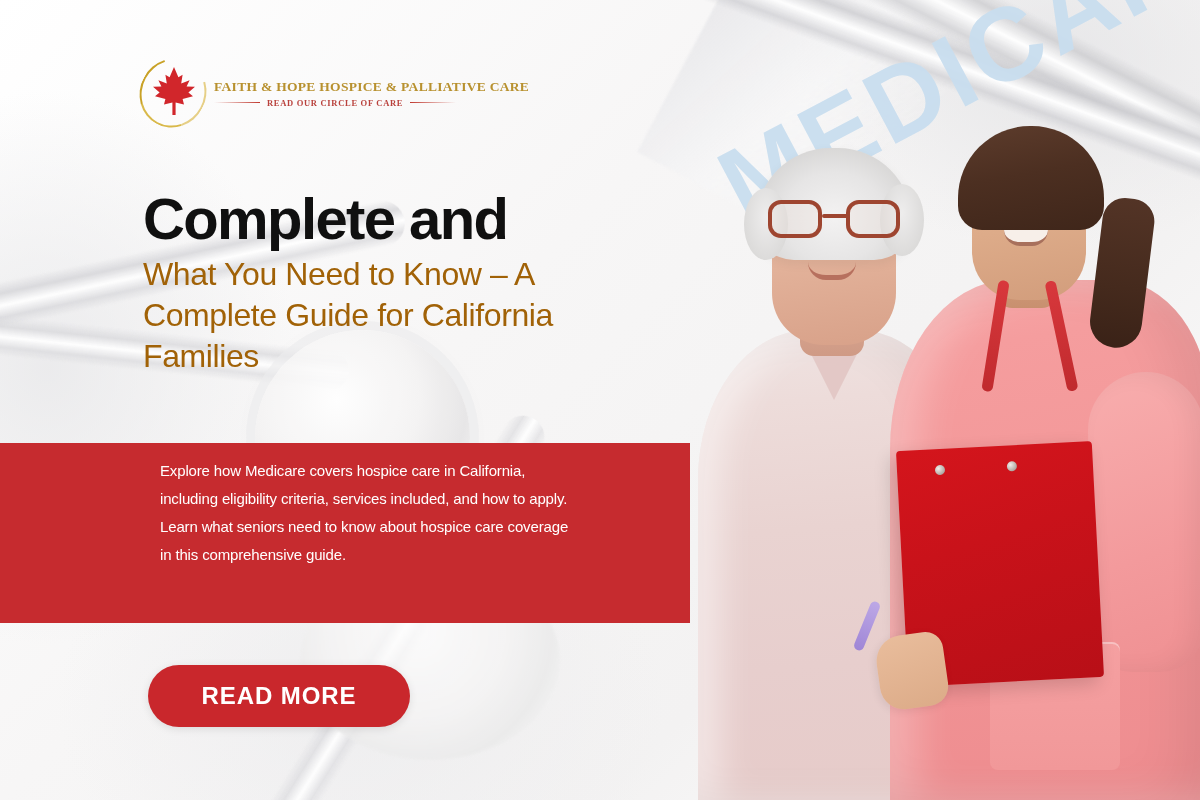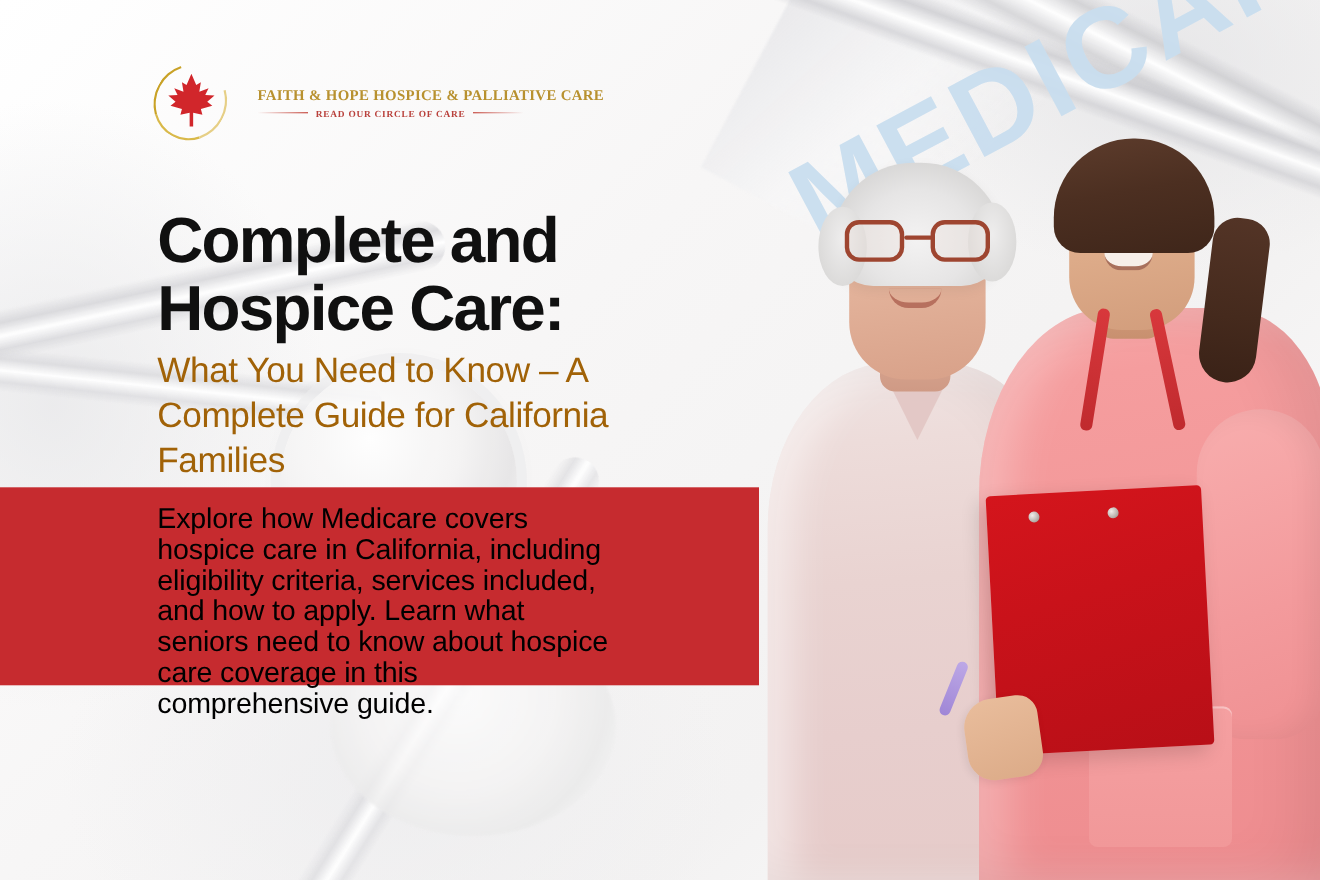--- a/index.html
+++ b/index.html
@@ -234,21 +234,21 @@
   .pen {
     position:absolute; left:-18px; bottom:148px; width:10px; height:52px;
     background:linear-gradient(180deg,#bda8e6 0%,#9f86d6 100%);
     border-radius:5px;
     transform:rotate(22deg);
   }
 
   
   .logo {
     position:absolute; left:140px; top:58px;
-    display:flex; align-items:center; gap:28px;
+    display:flex; align-items:center; gap:8px;
     z-index:6;
   }
   .logo-mark { position:relative; width:66px; height:70px; flex:0 0 auto; }
   .logo-arc {
     position:absolute; inset:0;
     border-radius:50%;
     border:2.5px solid transparent;
     border-left-color:#c9a227;
     border-bottom-color:#d9b94a;
     border-right-color:#e6cf86;
@@ -300,27 +300,27 @@
   }
 
   
   .redband {
     position:absolute; left:0; top:443px;
     width:690px; height:180px;
     background:#c62b2f;
     z-index:5;
   }
   .redband p {
-    position:absolute; left:143px; top:14px;
+    position:absolute; left:160px; top:14px;
     width:415px;
     font-family:"Liberation Sans", sans-serif;
-    font-size:26px;
+    font-size:15px;
     line-height:28px;
     font-weight:400;
-    color:#000000;
+    color:#ffffff;
     letter-spacing:-.15px;
   }
 
   
   .cta {
     position:absolute; left:148px; top:665px;
     width:262px; height:62px;
     background:#c9272c;
     border:none;
     border-radius:34px;
@@ -400,22 +400,23 @@
       <div class="logo-name">FAITH &amp; HOPE HOSPICE &amp; PALLIATIVE CARE</div>
       <div class="logo-tagline-row">
         <span class="tag-rule"></span>
         <span class="logo-tagline">READ OUR CIRCLE OF CARE</span>
         <span class="tag-rule right"></span>
       </div>
     </div>
   </div>
 
   <div class="headline">
-    <h1><span>Complete and</span><br><span>Hospice Care:</span></h1>
+    <h1><span>Complete and</span><br></h1>
     <h2>What You Need to Know – A Complete Guide for California Families</h2>
   </div>
 
   <div class="redband">
     <p>Explore how Medicare covers hospice care in California, including eligibility criteria, services included, and how to apply. Learn what seniors need to know about hospice care coverage in this comprehensive guide.</p>
   </div>
 
+  <button class="cta">READ MORE</button>
 
 </div>
 
 </body></html>

